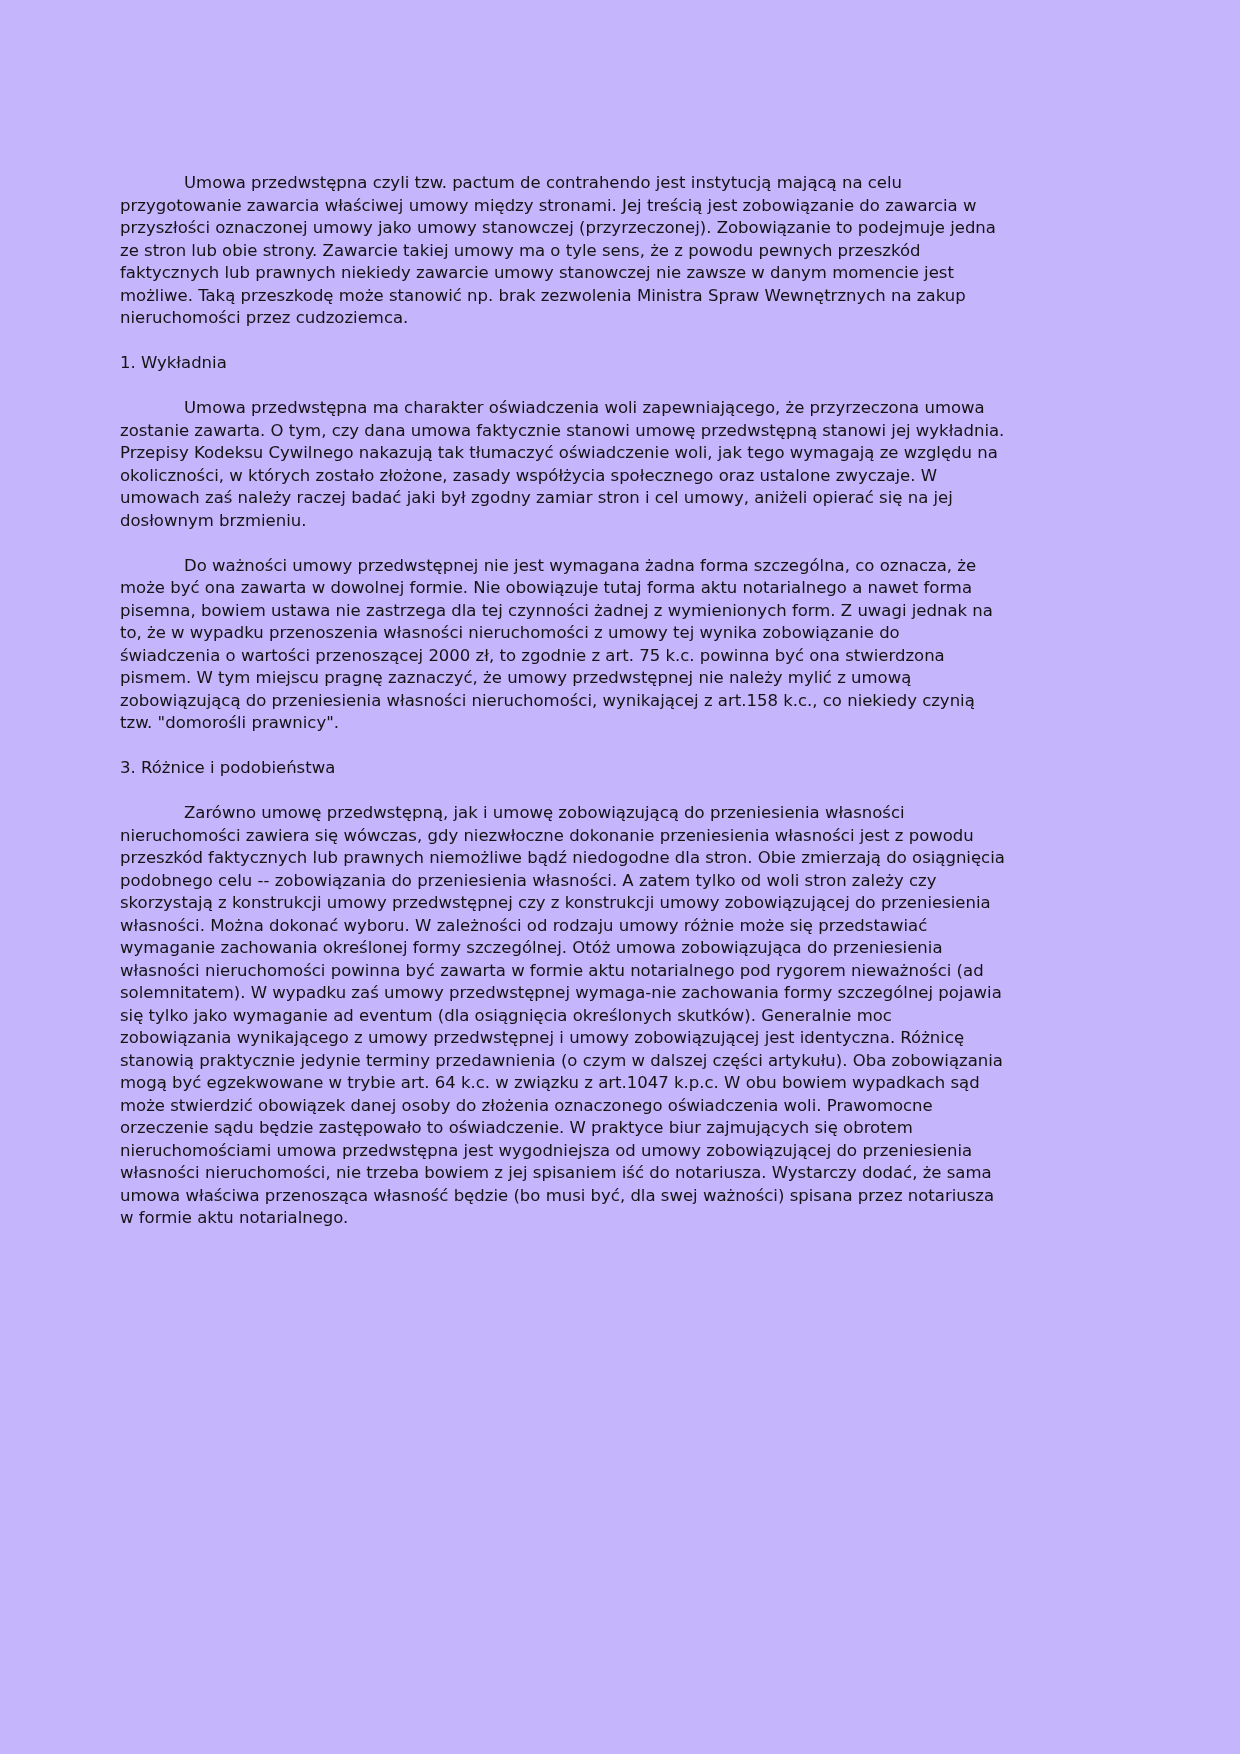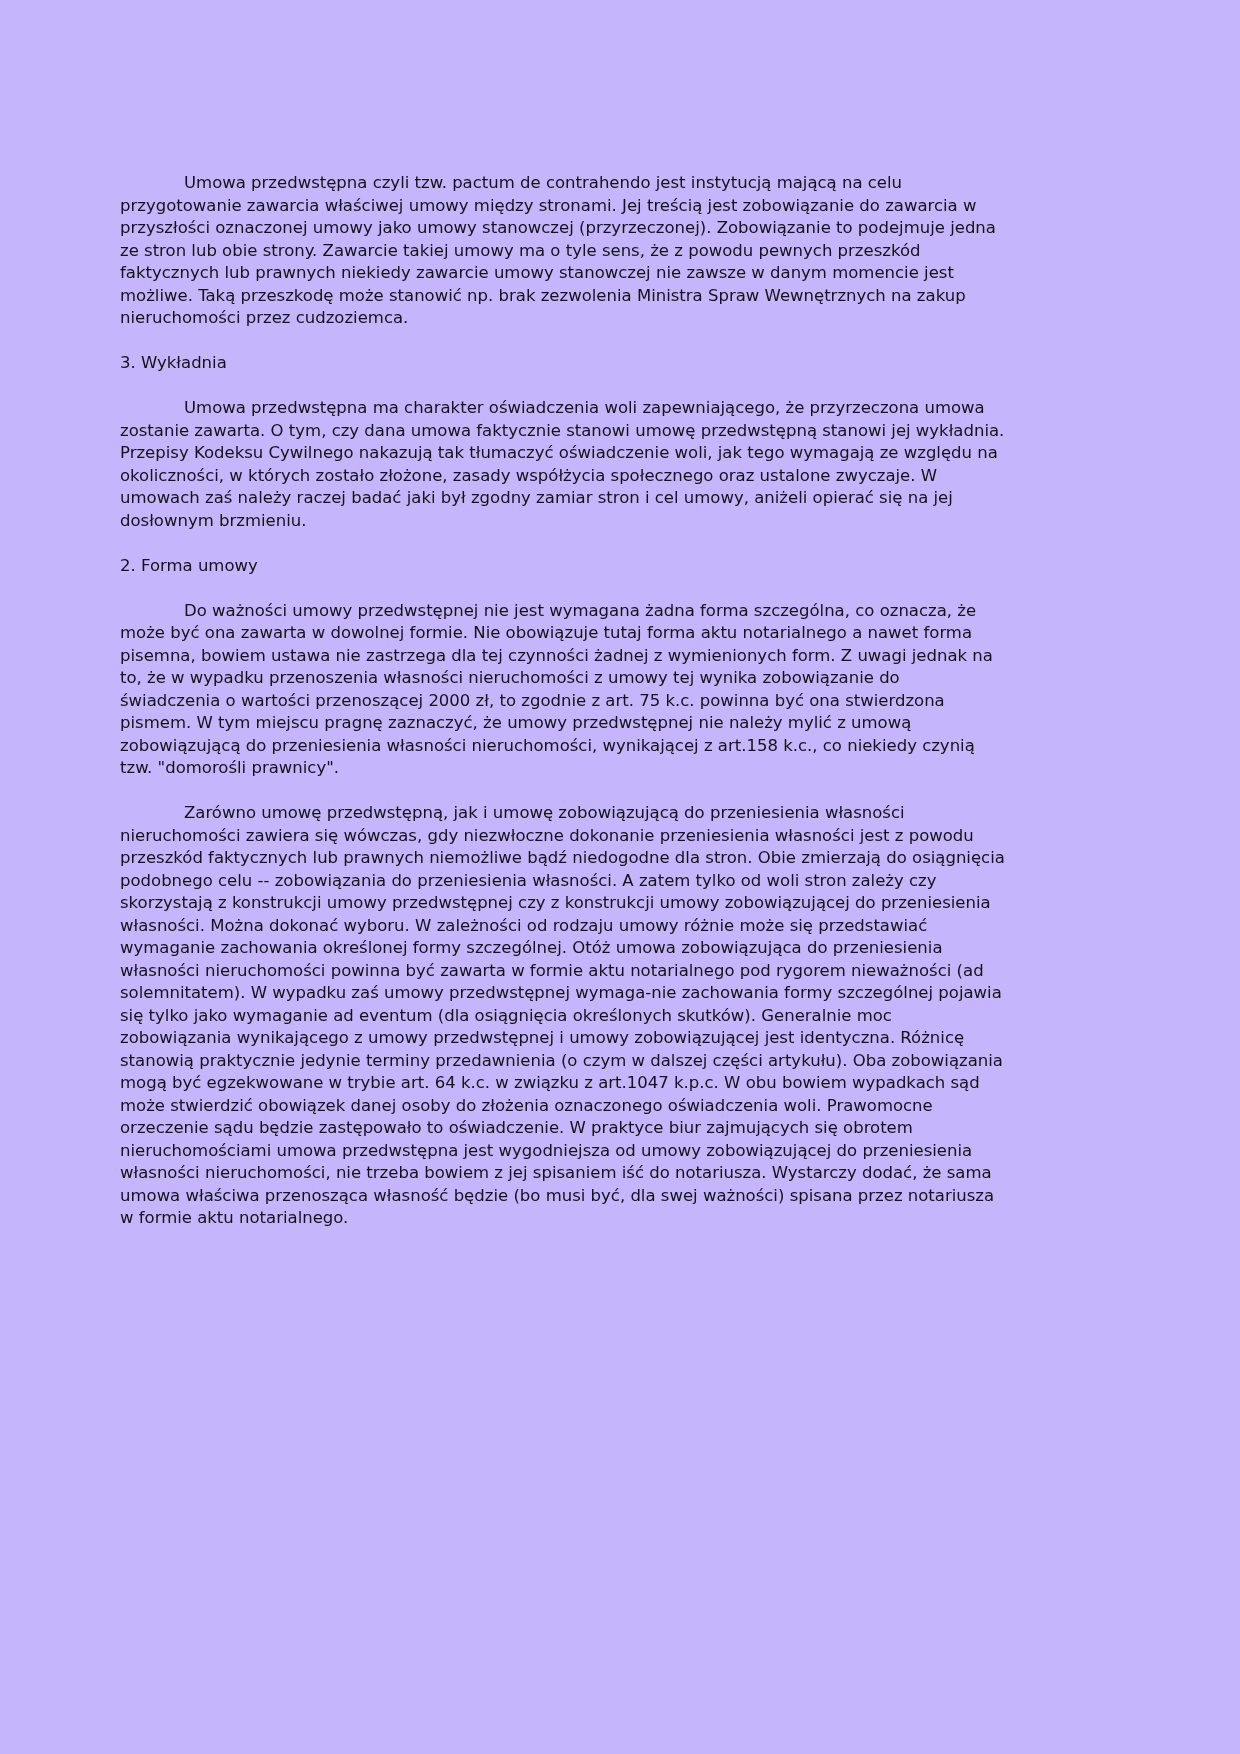--- a/index.html
+++ b/index.html
@@ -39,25 +39,25 @@
     font-weight: normal;
   }
 </style>
 </head>
 <body>
 
 <div class="page">
 
   <p class="para">Umowa przedwstępna czyli tzw. pactum de contrahendo jest instytucją mającą na celu przygotowanie zawarcia właściwej umowy między stronami. Jej treścią jest zobowiązanie do zawarcia w przyszłości oznaczonej umowy jako umowy stanowczej (przyrzeczonej). Zobowiązanie to podejmuje jedna ze stron lub obie strony. Zawarcie takiej umowy ma o tyle sens, że z powodu pewnych przeszkód faktycznych lub prawnych niekiedy zawarcie umowy stanowczej nie zawsze w danym momencie jest możliwe. Taką przeszkodę może stanowić np. brak zezwolenia Ministra Spraw Wewnętrznych na zakup nieruchomości przez cudzoziemca.</p>
 
-  <p class="heading">3. Wykładnia</p>
+  <p class="heading">1. Wykładnia</p>
 
   <p class="para">Umowa przedwstępna ma charakter oświadczenia woli zapewniającego, że przyrzeczona umowa zostanie zawarta. O tym, czy dana umowa faktycznie stanowi umowę przedwstępną stanowi jej wykładnia. Przepisy Kodeksu Cywilnego nakazują tak tłumaczyć oświadczenie woli, jak tego wymagają ze względu na okoliczności, w których zostało złożone, zasady współżycia społecznego oraz ustalone zwyczaje. W umowach zaś należy raczej badać jaki był zgodny zamiar stron i cel umowy, aniżeli opierać się na jej dosłownym brzmieniu.</p>
 
-  <p class="heading">2. Forma umowy</p>
 
   <p class="para"><span>Do ważności umowy przedwstępnej nie jest wymagana żadna forma szczególna, co oznacza, że może być ona zawarta w dowolnej formie. Nie obowiązuje tutaj forma aktu notarialnego a nawet forma pisemna, bowiem ustawa nie zastrzega dla tej czynności żadnej z wymienionych form. Z uwagi jednak na to, że w wypadku przenoszenia własności nieruchomości z umowy tej wynika zobowiązanie do świadczenia o wartości przenoszącej 2000 zł, to zgodnie z art. 75 k.c. powinna być ona stwierdzona pismem. W tym miejscu pragnę zaznaczyć, że </span><span class="bold">umowy przedwstępnej nie należy mylić z umową zobowiązującą do przeniesienia własności nieruchomości, wynikającej z art.158 k.c.,</span><span> co niekiedy czynią tzw. "domorośli prawnicy".</span></p>
 
+  <p class="heading">3. Różnice i podobieństwa</p>
 
   <p class="para">Zarówno umowę przedwstępną, jak i umowę zobowiązującą do przeniesienia własności nieruchomości zawiera się wówczas, gdy niezwłoczne dokonanie przeniesienia własności jest z powodu przeszkód faktycznych lub prawnych niemożliwe bądź niedogodne dla stron. Obie zmierzają do osiągnięcia podobnego celu -- zobowiązania do przeniesienia własności. A zatem tylko od woli stron zależy czy skorzystają z konstrukcji umowy przedwstępnej czy z konstrukcji umowy zobowiązującej do przeniesienia własności. Można dokonać wyboru. W zależności od rodzaju umowy różnie może się przedstawiać wymaganie zachowania określonej formy szczególnej. Otóż umowa zobowiązująca do przeniesienia własności nieruchomości powinna być zawarta w formie aktu notarialnego pod rygorem nieważności (ad solemnitatem). W wypadku zaś umowy przedwstępnej wymaga-nie zachowania formy szczególnej pojawia się tylko jako wymaganie ad eventum (dla osiągnięcia określonych skutków). Generalnie moc zobowiązania wynikającego z umowy przedwstępnej i umowy zobowiązującej jest identyczna. Różnicę stanowią praktycznie jedynie terminy przedawnienia (o czym w dalszej części artykułu). Oba zobowiązania mogą być egzekwowane w trybie art. 64 k.c. w związku z art.1047 k.p.c. W obu bowiem wypadkach sąd może stwierdzić obowiązek danej osoby do złożenia oznaczonego oświadczenia woli. Prawomocne orzeczenie sądu będzie zastępowało to oświadczenie. W praktyce biur zajmujących się obrotem nieruchomościami umowa przedwstępna jest wygodniejsza od umowy zobowiązującej do przeniesienia własności nieruchomości, nie trzeba bowiem z jej spisaniem iść do notariusza. Wystarczy dodać, że sama umowa właściwa przenosząca własność będzie (bo musi być, dla swej ważności) spisana przez notariusza w formie aktu notarialnego.</p>
 
 
 </div>
 
 </body></html>

